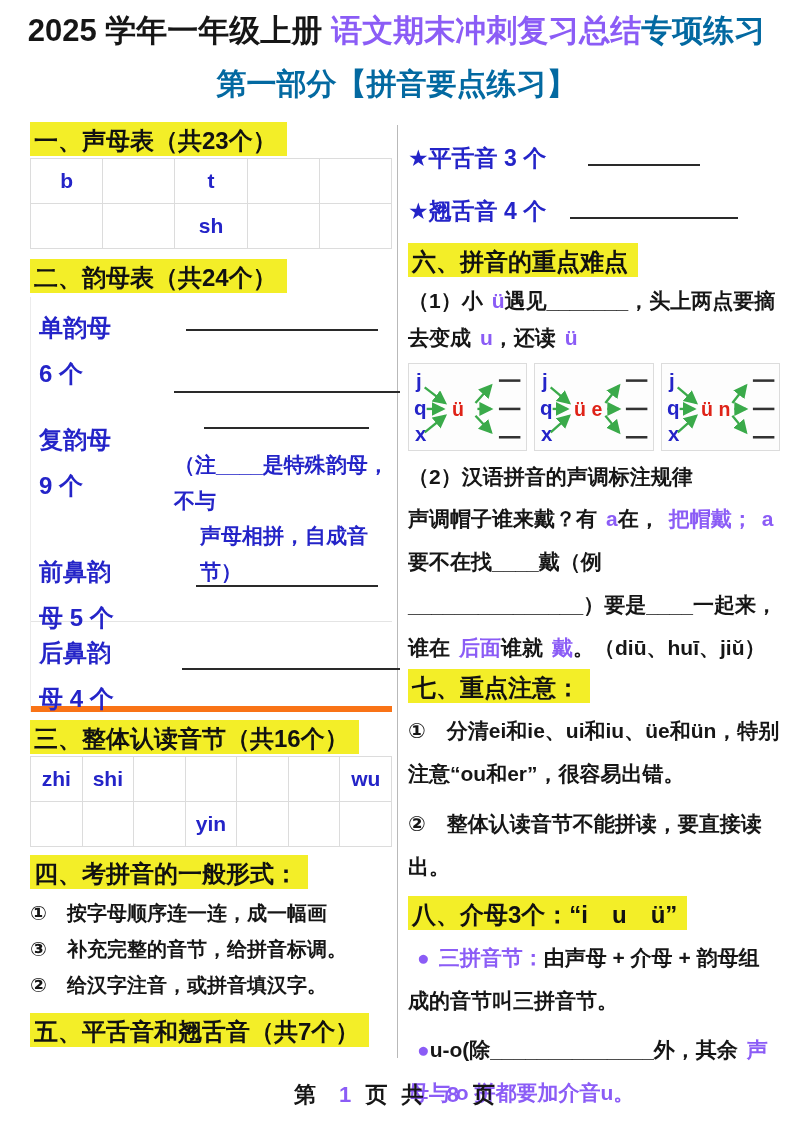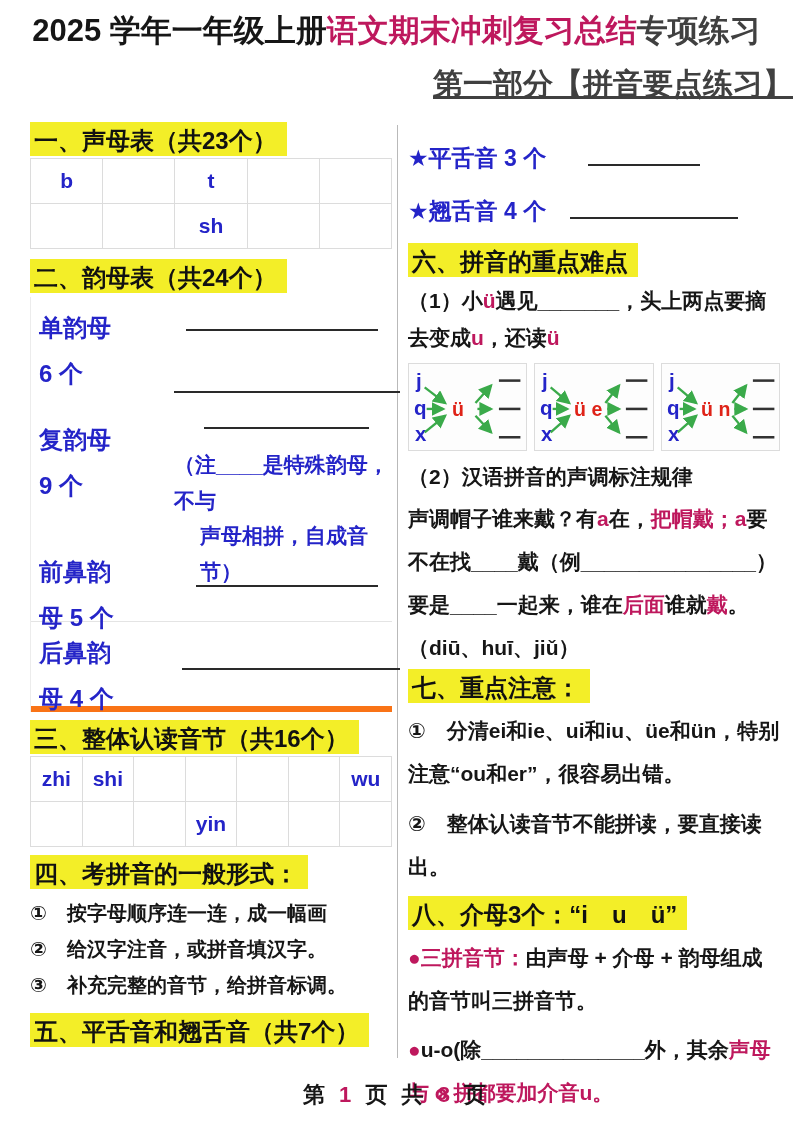--- a/index.html
+++ b/index.html
@@ -1,24 +1,24 @@
 <!DOCTYPE html>
 <html><head>
 <meta charset="utf-8">
 <style>
   html,body{margin:0;padding:0;background:#ffffff;}
   .page{position:relative;width:793px;height:1122px;background:#ffffff;overflow:hidden;
         font-family:"Liberation Sans","DejaVu Sans",sans-serif;color:#161616;}
   
   .hdr{position:absolute;top:10px;left:0;width:793px;text-align:center;}
   .title{font-size:31px;font-weight:bold;letter-spacing:0px;white-space:nowrap;}
-  .subtitle{font-size:30px;font-weight:bold;margin-top:12px;text-decoration:underline;}
+  .subtitle{font-size:30px;font-weight:bold;margin-top:12px;}
   .c-k{color:#161616;}
-  .c-red{color:#be185d;}
-  .c-blue{color:#404040;text-align:right;}
+  .c-red{color:#8b5cf6;margin-left:9px;}
+  .c-blue{color:#0369a1;}
   
   .divider{position:absolute;left:397px;top:125px;width:1px;height:933px;background:#b9b9b9;}
   .col{position:absolute;top:122px;}
   .col-left{left:30px;width:362px;}
   .col-right{left:408px;width:372px;top:128px;}
   
   .hl{display:inline-block;background:#f3ee28;color:#111;font-weight:bold;
       font-size:24px;padding:4px 10px 0 4px;line-height:1.25;}
   
   .ptable{border:1px solid #dcdcdc;border-bottom:none;border-right:none;margin-top:2px;}
@@ -146,22 +146,22 @@
           <div class="cell">yin</div>
           <div class="cell"></div>
           <div class="cell"></div>
           <div class="cell"></div>
         </div>
     </div>
 
     <div class="hl" style="margin-top:8px">四、考拼音的一般形式：</div>
     <div class="olist">
       <div class="oli">①　按字母顺序连一连，成一幅画</div>
+      <div class="oli">③　补充完整的音节，给拼音标调。</div>
       <div class="oli">②　给汉字注音，或拼音填汉字。</div>
-      <div class="oli">③　补充完整的音节，给拼音标调。</div>
     </div>
 
     <div class="hl" style="margin-top:6px">五、平舌音和翘舌音（共7个）</div>
   </div>
 
   <div class="col col-right">
 
     <div class="starline"><span>★平舌音 3 个</span><span class="blank" style="width:112px;margin-left:42px"></span></div>
     <div class="starline" style="margin-top:22px"><span>★翘舌音 4 个</span><span class="blank" style="width:168px;margin-left:24px"></span></div>
 

